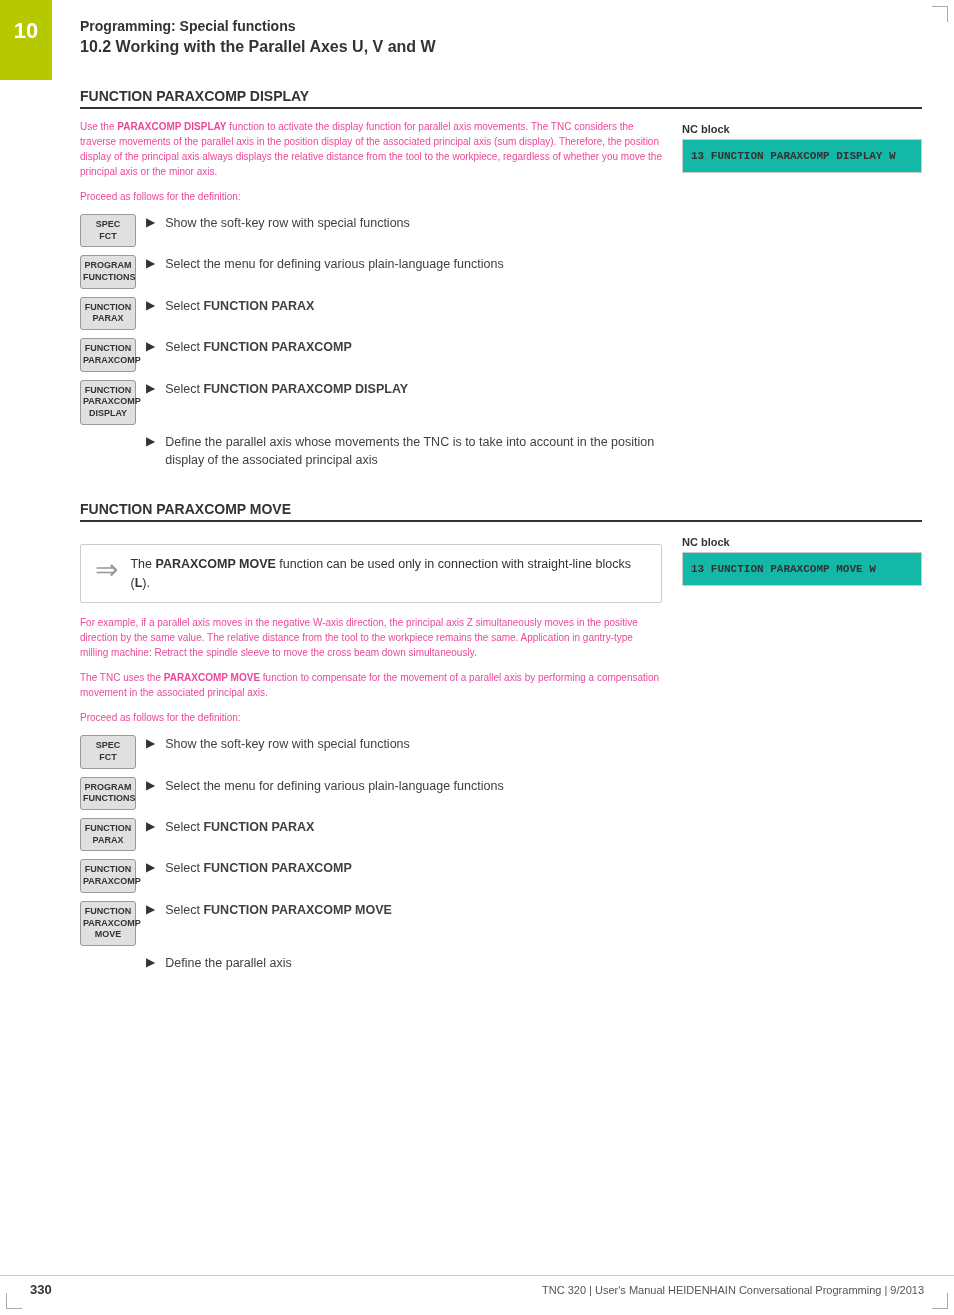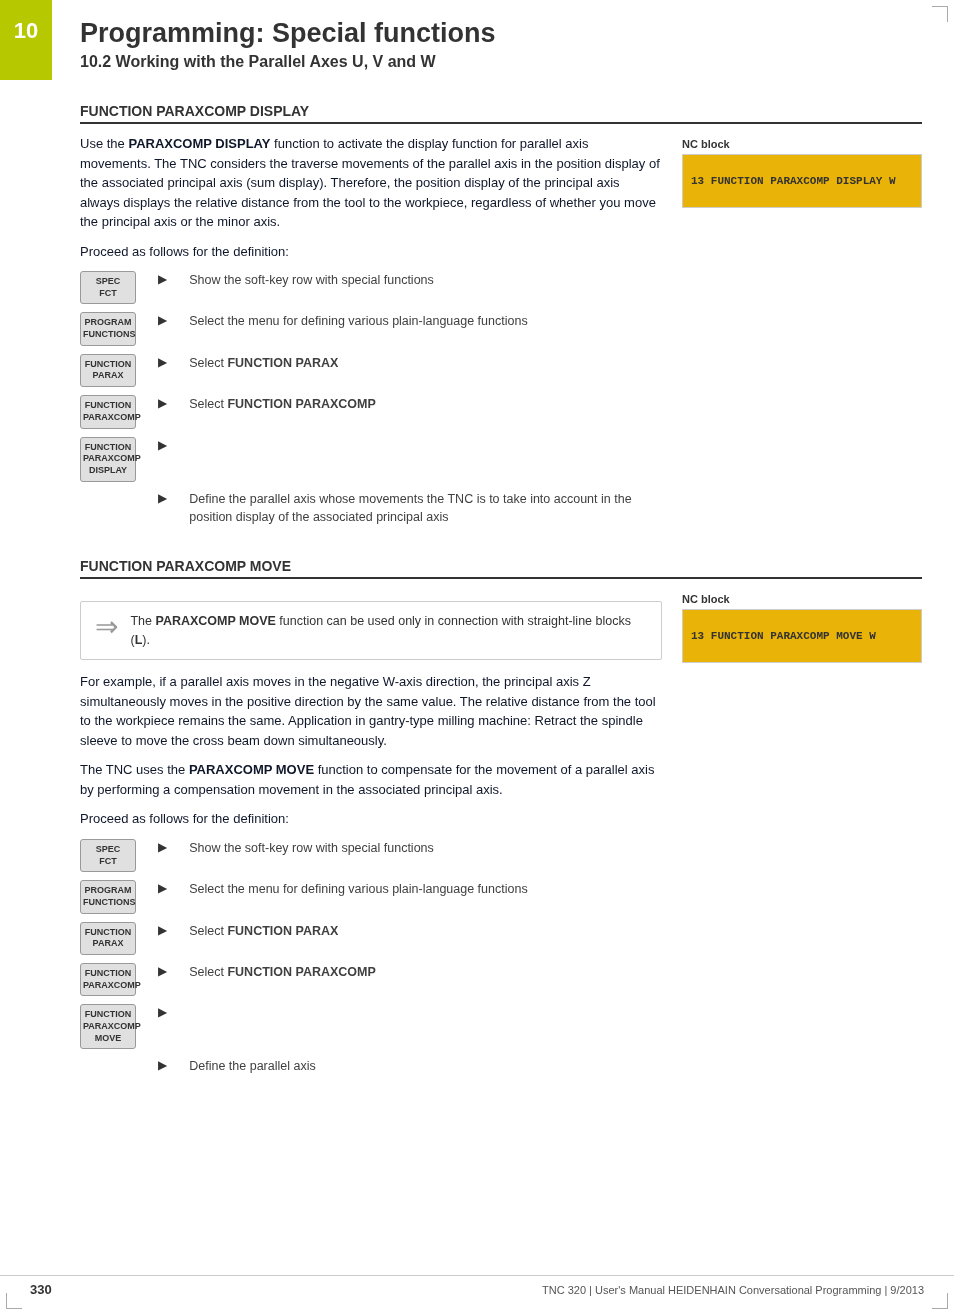--- a/index.html
+++ b/index.html
@@ -31,21 +31,21 @@
     }
 
     .page-wrapper {
       margin-left: 52px;
       padding: 18px 32px 40px 28px;
       max-width: 902px;
     }
 
     
     .main-title {
-      font-size: 27px;
+      font-size: 14px;
       font-weight: bold;
       color: #333;
       margin-bottom: 4px;
     }
     .sub-title {
       font-size: 16px;
       font-weight: bold;
       color: #333;
       margin-bottom: 32px;
     }
@@ -81,51 +81,51 @@
     }
 
     .nc-block-label {
       font-size: 11px;
       font-weight: bold;
       color: #333;
       margin-bottom: 4px;
     }
 
     .nc-block-code {
-      background: #eab308;
+      background: #14b8a6;
       border: 1px solid #ccc;
-      padding: 20px 8px;
+      padding: 10px 8px;
       font-family: 'Courier New', monospace;
       font-size: 11px;
       font-weight: bold;
       color: #333;
     }
 
     
     .body-text {
-      font-size: 13px;
+      font-size: 10px;
       line-height: 1.5;
-      color: #0f172a;
+      color: #ec4899;
       margin-bottom: 10px;
     }
 
     .body-text b {
       font-weight: bold;
     }
 
     
     .steps-area {
       margin-top: 10px;
     }
 
     .step-row {
       display: flex;
       align-items: flex-start;
       margin-bottom: 8px;
-      gap: 22px;
+      gap: 10px;
     }
 
     .key-btn {
       min-width: 56px;
       width: 56px;
       flex-shrink: 0;
       background: #e0e0e0;
       border: 1.5px solid #999;
       border-radius: 3px;
       text-align: center;
@@ -279,20 +279,21 @@
 
           <div class="step-row">
             <div class="key-btn">FUNCTION<br>PARAXCOMP</div>
             <span class="step-arrow">▶</span>
             <span class="step-text">Select <b>FUNCTION PARAXCOMP</b></span>
           </div>
 
           <div class="step-row">
             <div class="key-btn">FUNCTION<br>PARAXCOMP<br>DISPLAY</div>
             <span class="step-arrow">▶</span>
+            <span class="step-text">Select <b>FUNCTION PARAXCOMP DISPLAY</b></span>
           </div>
 
           <div class="step-row">
             <div style="min-width:56px; width:56px; flex-shrink:0;"></div>
             <span class="step-arrow">▶</span>
             <span class="step-text">Define the parallel axis whose movements the TNC is to take into account in the position display of the associated principal axis</span>
           </div>
 
         </div>
       </div>
@@ -349,20 +350,21 @@
 
           <div class="step-row">
             <div class="key-btn">FUNCTION<br>PARAXCOMP</div>
             <span class="step-arrow">▶</span>
             <span class="step-text">Select <b>FUNCTION PARAXCOMP</b></span>
           </div>
 
           <div class="step-row">
             <div class="key-btn">FUNCTION<br>PARAXCOMP<br>MOVE</div>
             <span class="step-arrow">▶</span>
+            <span class="step-text">Select <b>FUNCTION PARAXCOMP MOVE</b></span>
           </div>
 
           <div class="step-row">
             <div style="min-width:56px; width:56px; flex-shrink:0;"></div>
             <span class="step-arrow">▶</span>
             <span class="step-text">Define the parallel axis</span>
           </div>
 
         </div>
       </div>

